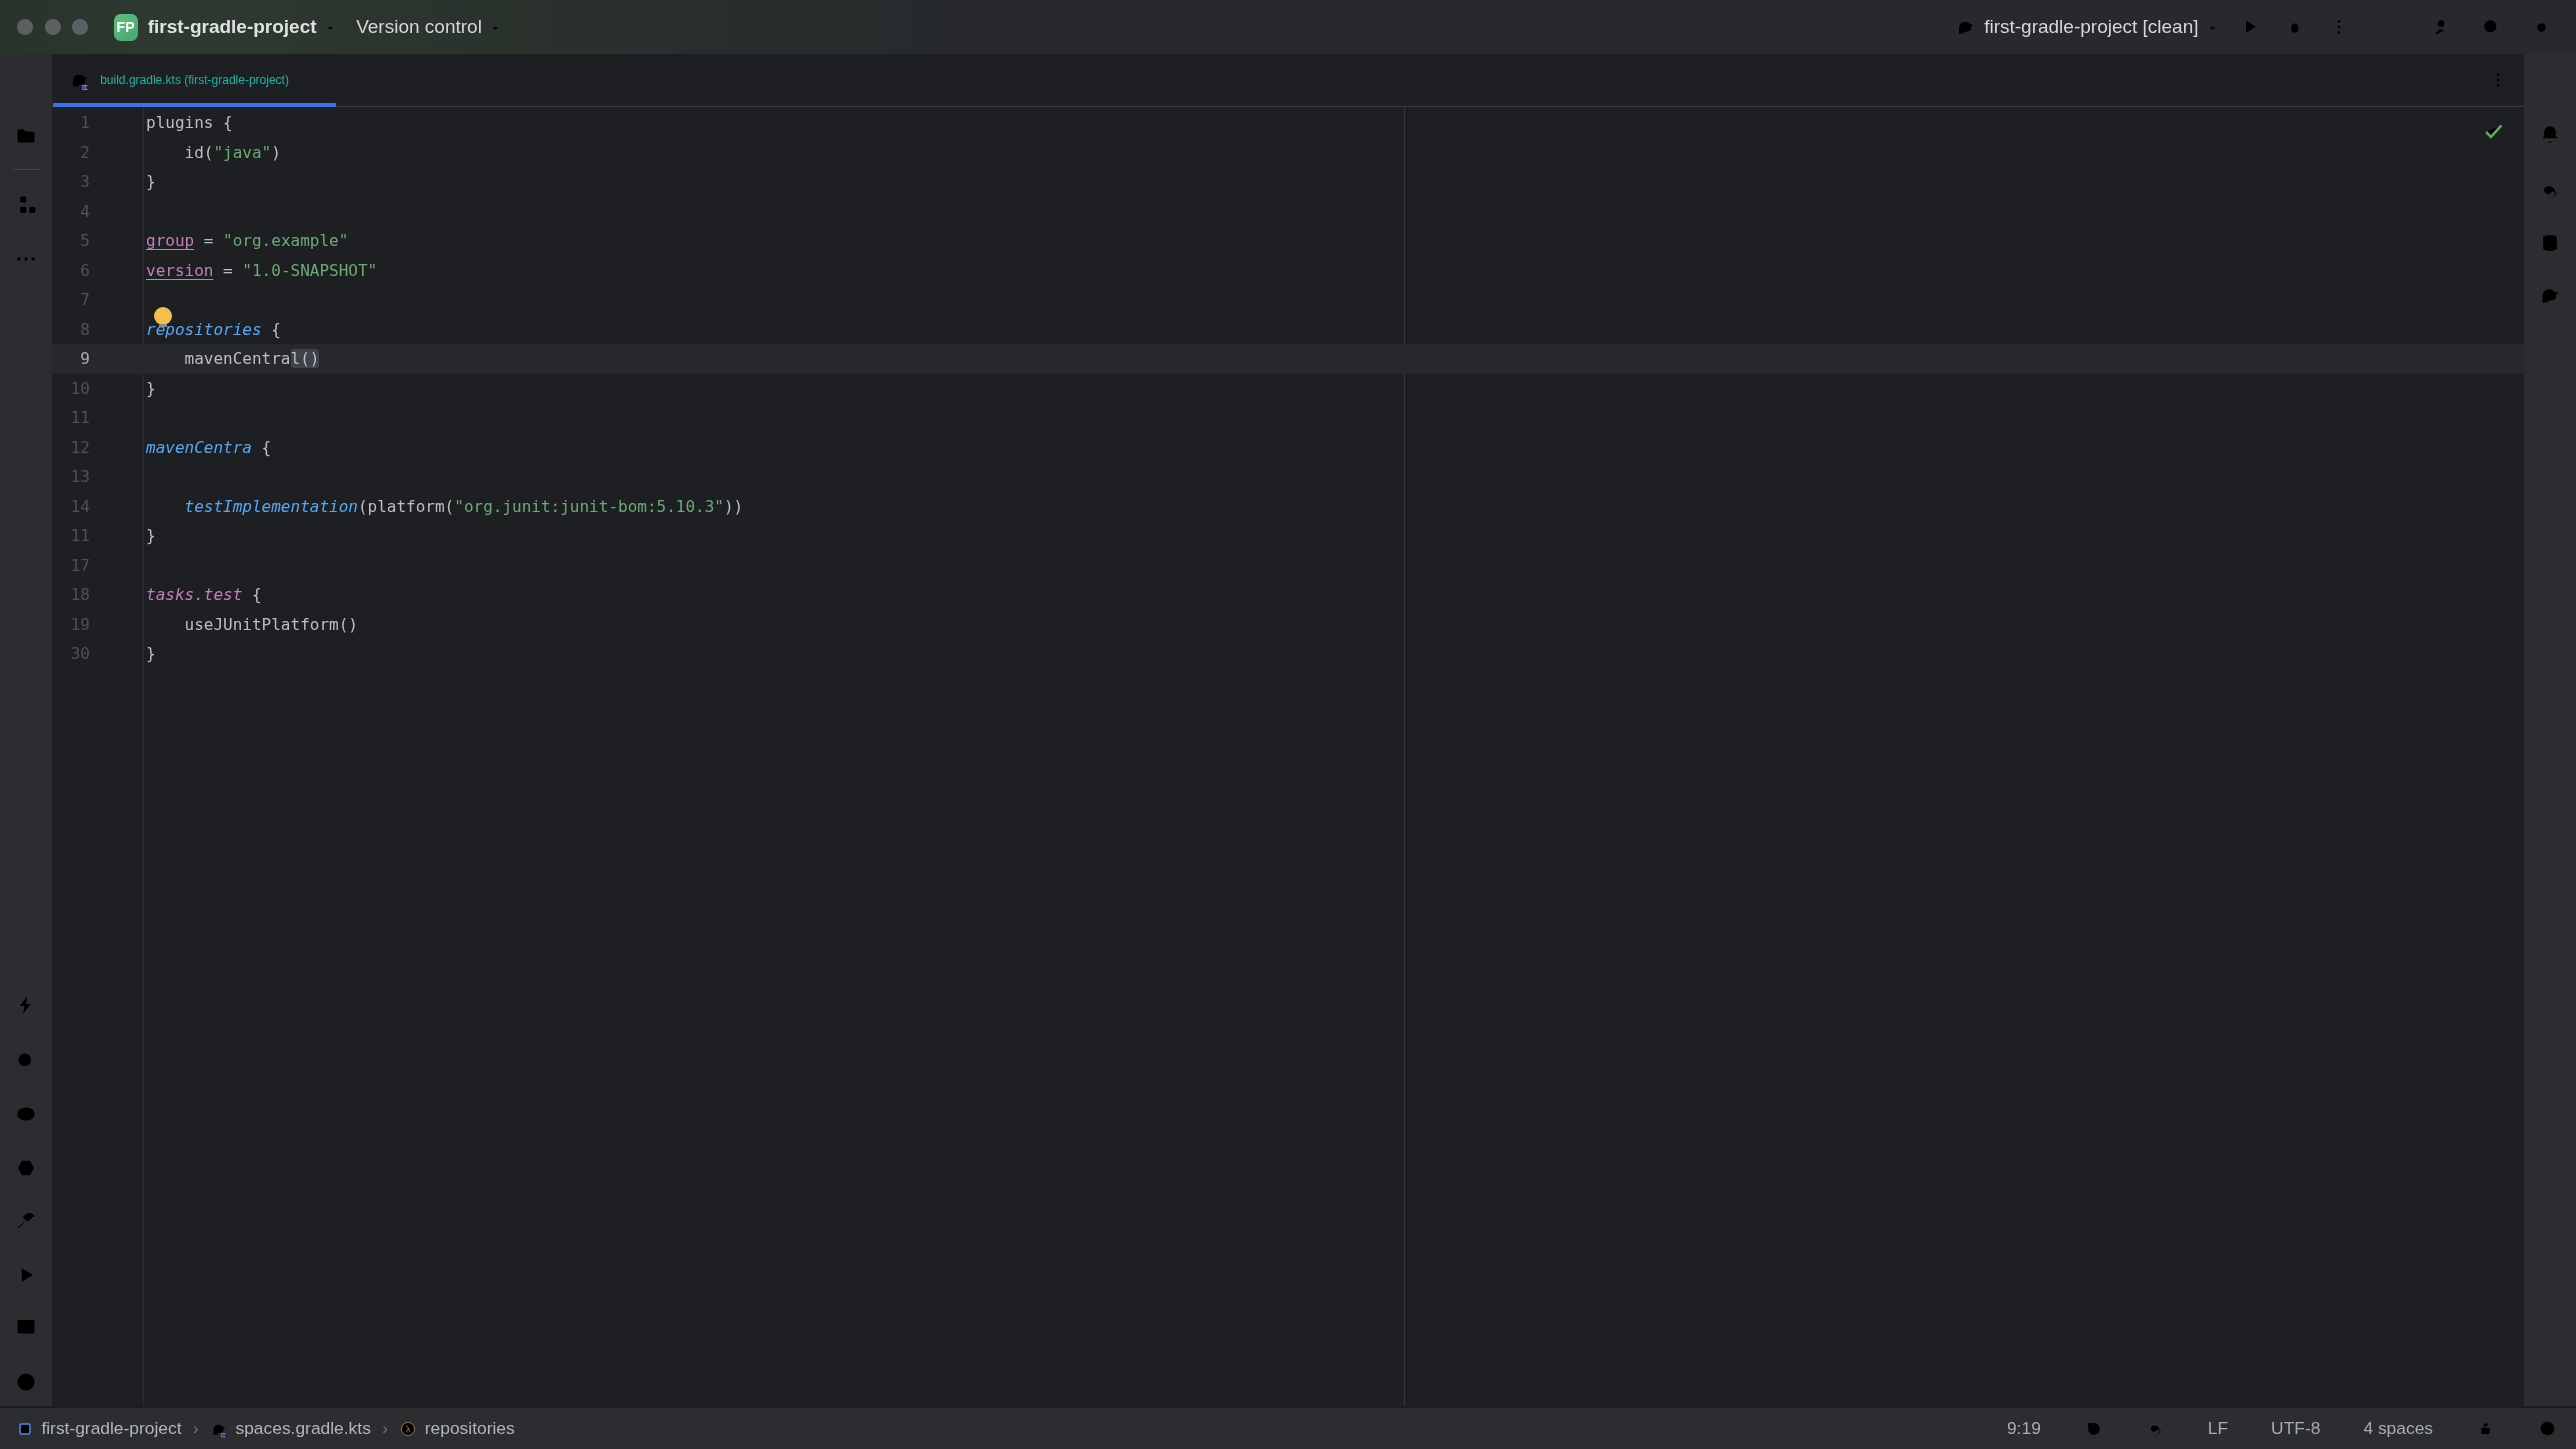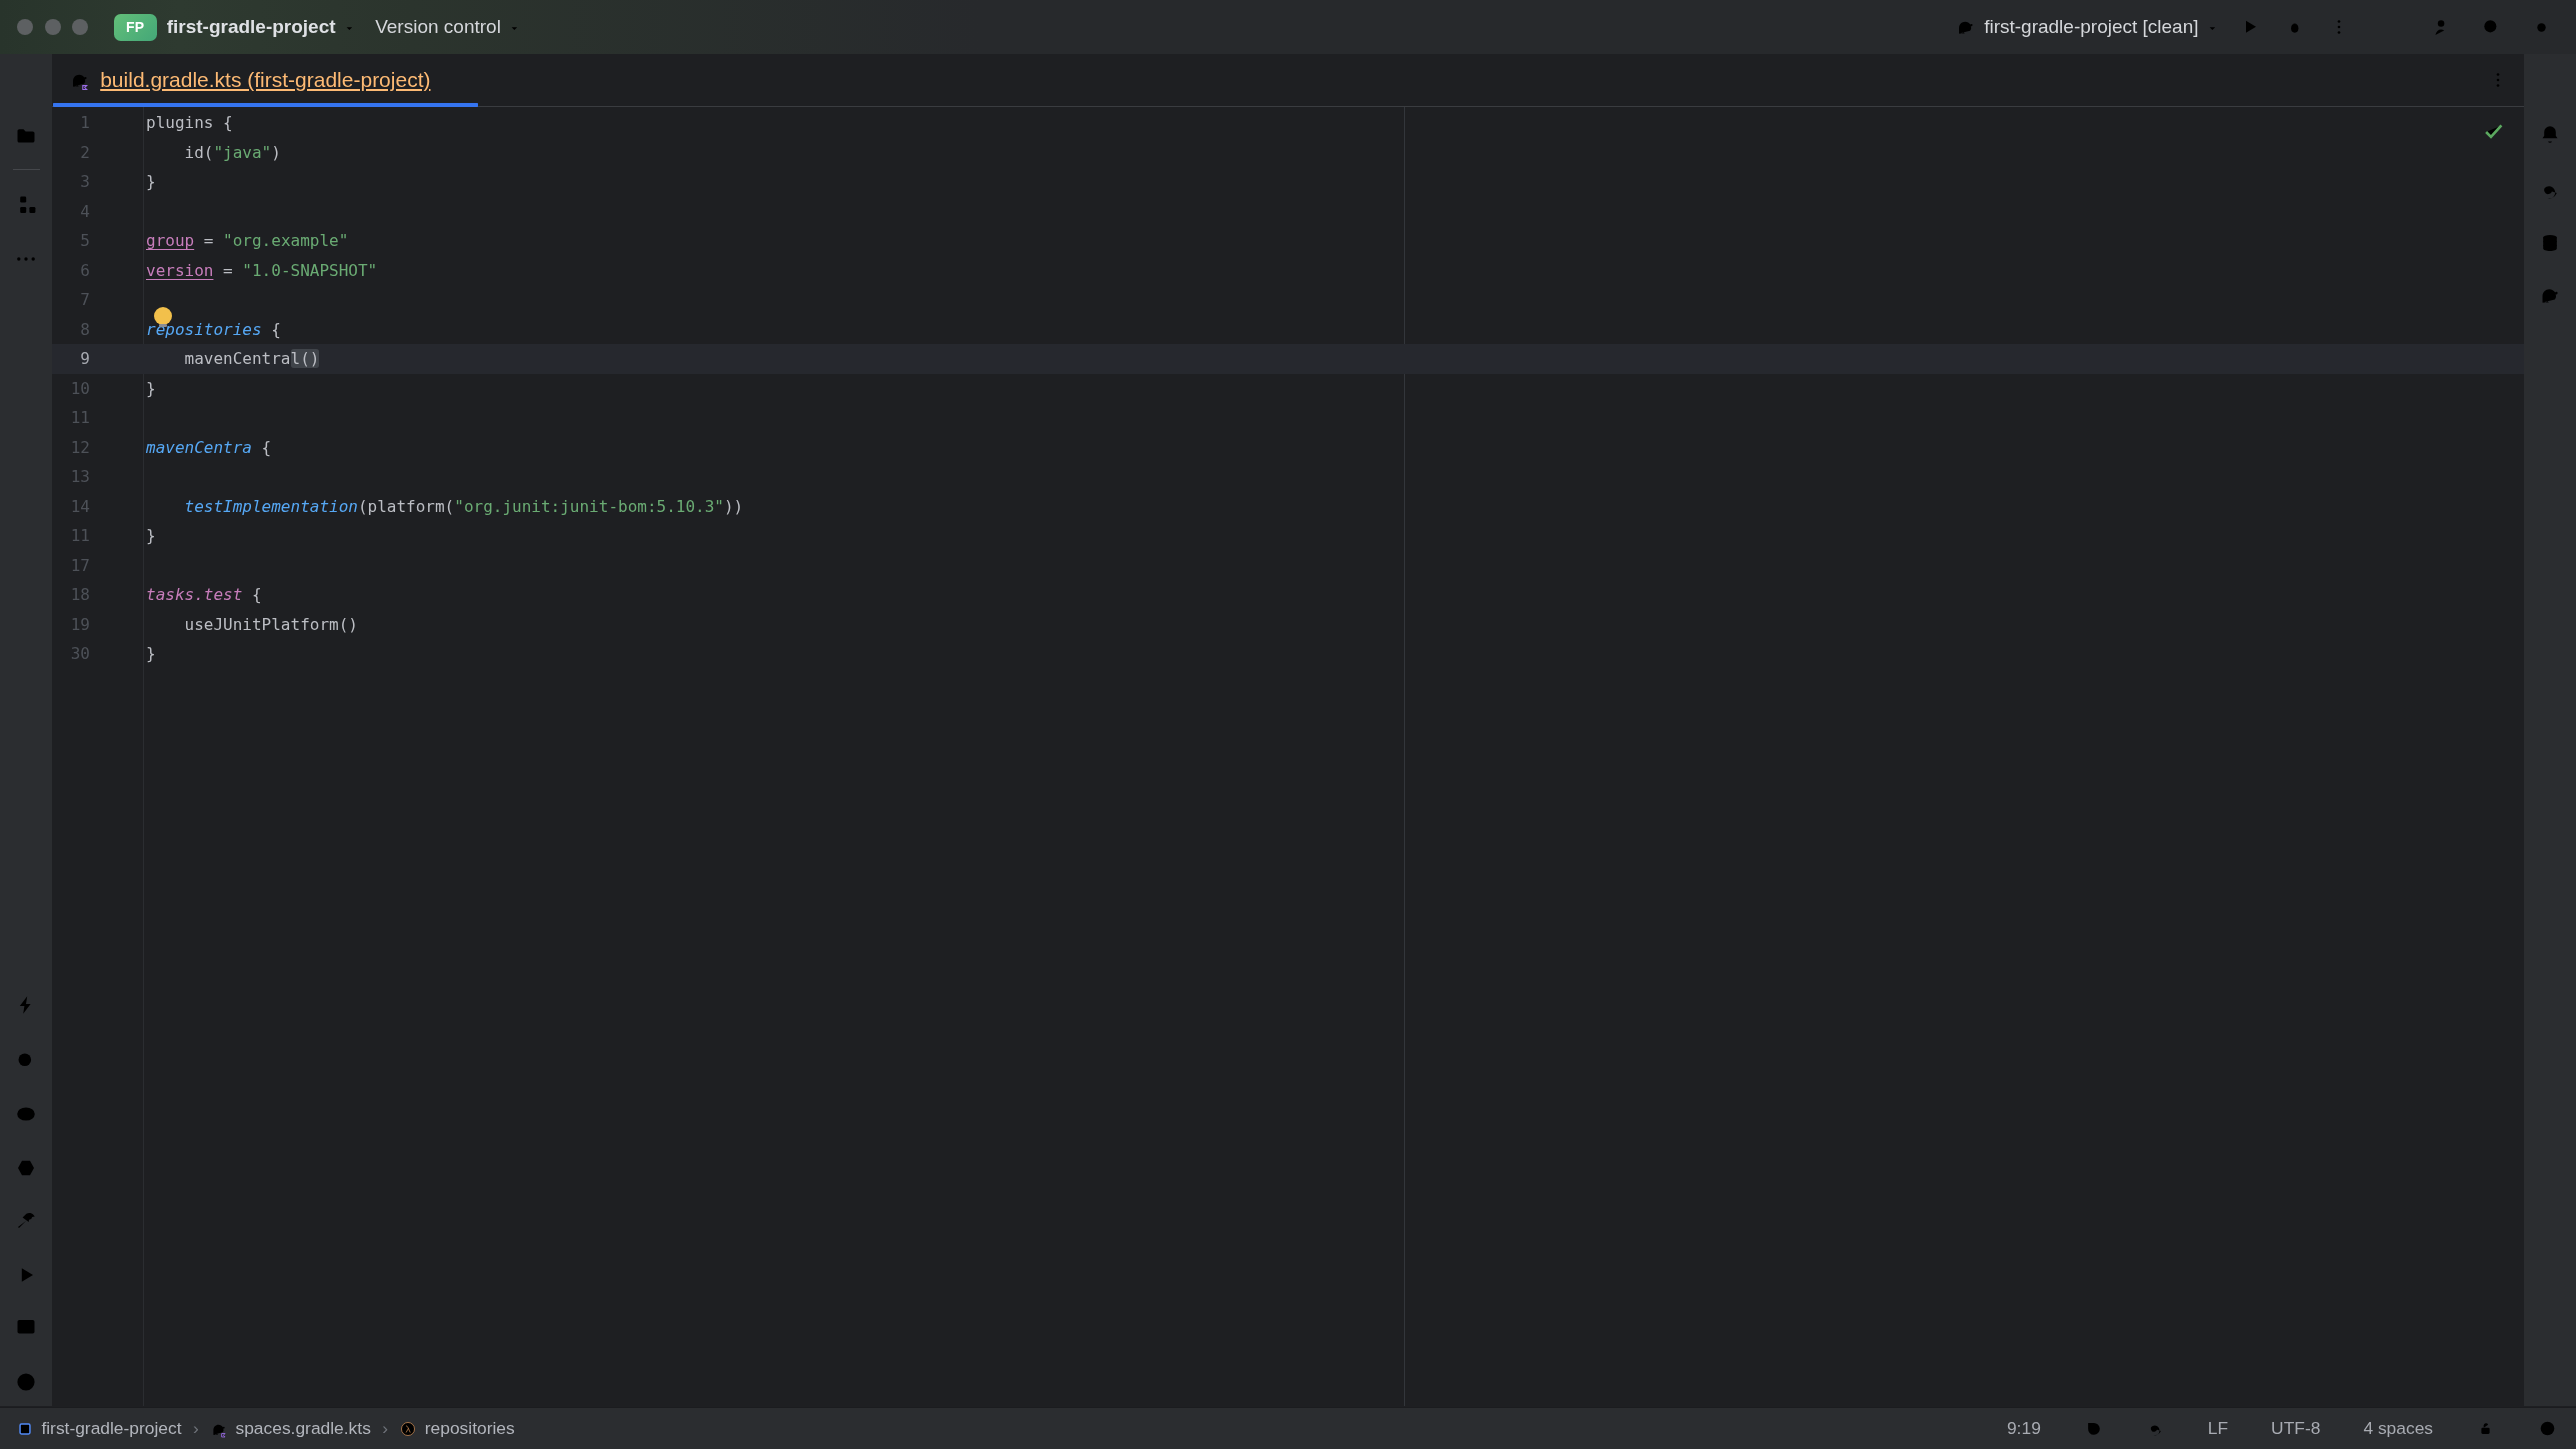--- a/index.html
+++ b/index.html
@@ -17,21 +17,21 @@
   html,body{width:2576px;height:1449px;overflow:hidden;background:var(--bg-editor);
     font-family:"Liberation Sans",sans-serif;-webkit-font-smoothing:antialiased;}
   .ic{display:block;}
 
   
   .titlebar{position:absolute;left:0;top:0;width:2576px;height:54px;display:flex;align-items:center;
     padding:0 20px 0 17.4px;
     background:linear-gradient(90deg,#28342b 0%,#2e3a30 7%,#2b342d 16%,#27292c 38%,#27292c 100%);}
   .lights{display:flex;gap:11.4px;margin-right:25.5px;}
   .light{width:16px;height:16px;border-radius:50%;background:#5d6062;}
-  .avatar{width:43px;height:27px;border-radius:6.7px;margin-right:10px;display:flex;align-items:center;
+  .avatar{width:24px;height:27px;border-radius:6.7px;margin-right:10px;display:flex;align-items:center;
     justify-content:center;background:linear-gradient(135deg,#63bf79 0%,#44a778 100%);
     color:#fff;font-size:14px;font-weight:700;letter-spacing:0.3px;}
   .tb-text{color:var(--text-ui);font-size:19px;font-weight:600;}
   .tb-text.normal{font-weight:400;color:#d5d7db;}
   .chev{margin:2.7px 5.4px 0 6px;}
   .tb-group{display:flex;align-items:center;}
   .spacer{flex:1;}
   .tb-btn{display:flex;align-items:center;justify-content:center;width:29.5px;height:29.5px;border-radius:5.4px;}
 
   
@@ -39,21 +39,21 @@
   .stripe{width:52px;background:var(--bg-panel);position:relative;flex:0 0 52px;}
   .stripe .sic{position:absolute;left:14px;}
   .stripe .divider{position:absolute;left:12.7px;width:27px;height:1.3px;background:#45474b;}
   .center{flex:1;display:flex;flex-direction:column;min-width:0;}
 
   
   .tabbar{height:53px;background:var(--bg-editor);border-bottom:1.3px solid var(--border);
     display:flex;align-items:stretch;position:relative;}
   .tab{display:flex;align-items:center;padding:0 19px 0 16px;margin-left:1.3px;position:relative;}
   .tab .underline{position:absolute;left:0;right:0;bottom:-1.3px;height:4.7px;background:var(--accent);border-radius:0.7px;}
-  .tab-label{color:#fdba74;font-size:21px;margin:0 13.4px 0 9.4px;text-decoration:underline;}
+  .tab-label{color:#14b8a6;font-size:12px;margin:0 13.4px 0 9.4px;}
   .tab-close{display:flex;align-items:center;}
   .tabbar-right{margin-left:auto;display:flex;align-items:center;padding-right:16px;}
 
   
   .editor{flex:1;position:relative;background:var(--bg-editor);overflow:hidden;
     font-family:"DejaVu Sans Mono",monospace;font-size:16px;}
   .guide{position:absolute;left:1352px;top:0;bottom:0;width:1.3px;background:#33363b;}
   .gutter-sep{position:absolute;left:91px;top:0;bottom:0;width:1.3px;background:#2b2d31;}
   .code-area{position:relative;padding-top:1.3px;}
   .crow{display:flex;height:29.5px;line-height:29.5px;white-space:pre;position:relative;}

